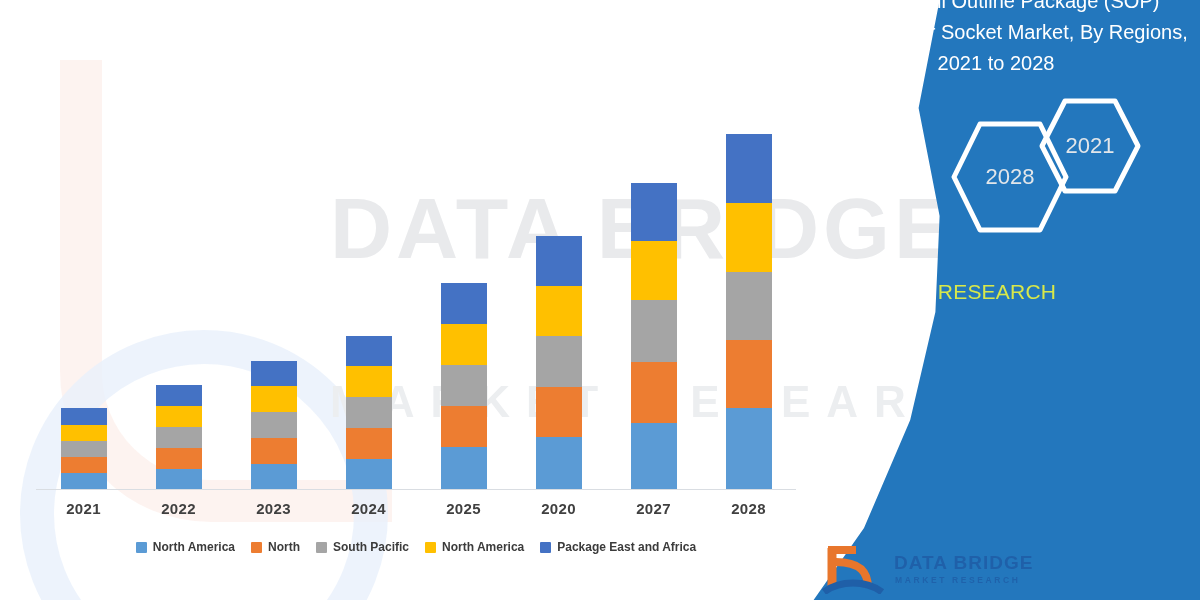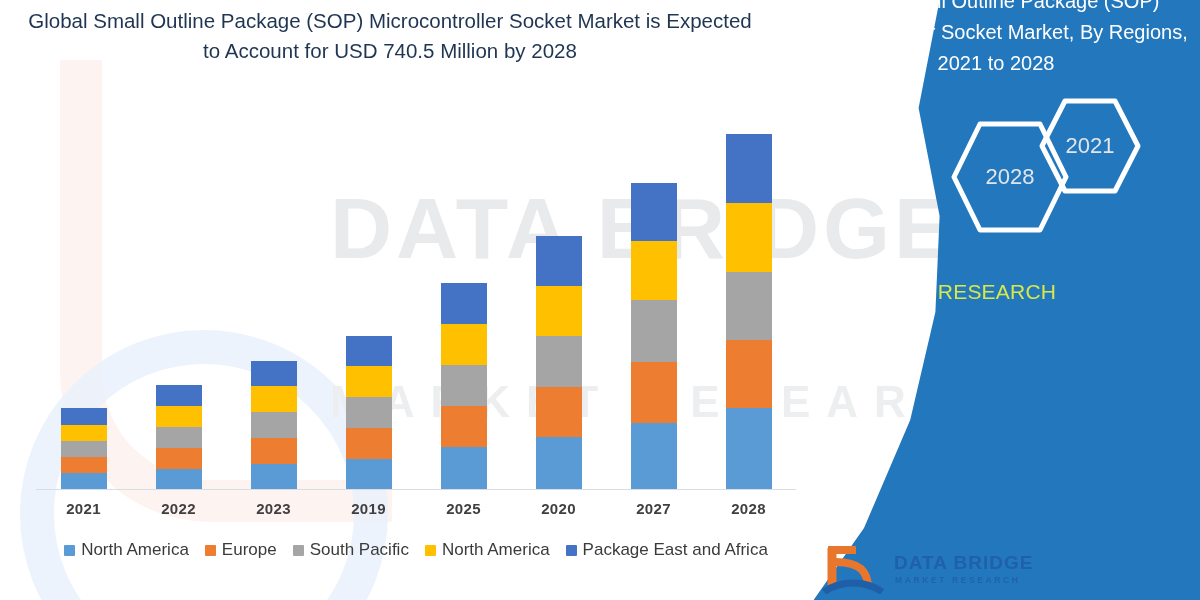--- a/index.html
+++ b/index.html
@@ -59,21 +59,21 @@
     flex:1 1 0;text-align:center;color:#404040;
     font-size:15px;font-weight:700;letter-spacing:.3px;
   }
 
   .legend{
     position:absolute;left:36px;top:540px;width:760px;
     display:flex;justify-content:center;align-items:center;gap:16px;
   }
   .leg-item{display:flex;align-items:center;gap:6px;}
   .leg-swatch{width:11px;height:11px;border-radius:1px;flex:none;}
-  .leg-label{font-size:17px;font-weight:400;color:#3b3b3b;white-space:nowrap;}
+  .leg-label{font-size:12px;font-weight:700;color:#3b3b3b;white-space:nowrap;}
 
   
   .blue-panel{
     position:absolute;right:0;top:0;width:420px;height:600px;z-index:3;
     background:#2377bd;
     clip-path:polygon(38% 0%, 100% 0%, 100% 100%, 8% 100%,
                       20% 88%, 31% 70%, 37% 52%, 38% 36%, 33% 18%);
   }
   .r-title{
     position:absolute;right:8px;top:-14px;width:392px;
@@ -109,21 +109,20 @@
 
 <div class="wm-wrap">
   <div class="wm-bridge"></div>
   <div class="wm-arc"></div>
   <div class="wm-text">DATA BRIDGE</div>
   <div class="wm-text2">MARKET RESEARCH</div>
 </div>
 
 <div class="chart-panel">
 
-  <div class="title">Global Small Outline Package (SOP) Microcontroller Socket Market is Expected to Account for USD 740.5 Million by 2028</div>
 
   <div class="axis-line"></div>
 
   <div class="bars" id="bars">
       <div class="bar-slot">
         <div class="bar">
           <div class="seg" style="height: 17px; background: rgb(68, 114, 196);"></div>
           <div class="seg" style="height: 16px; background: rgb(255, 192, 0);"></div>
           <div class="seg" style="height: 16px; background: rgb(165, 165, 165);"></div>
           <div class="seg" style="height: 16px; background: rgb(237, 125, 49);"></div>
@@ -192,35 +191,35 @@
           <div class="seg" style="height: 68px; background: rgb(237, 125, 49);"></div>
           <div class="seg" style="height: 81px; background: rgb(91, 155, 213);"></div>
         </div>
       </div>
     </div>
 
   <div class="xlabels" id="xlabels">
       <div class="xlab">2021</div>
       <div class="xlab">2022</div>
       <div class="xlab">2023</div>
-      <div class="xlab">2019</div>
+      <div class="xlab">2024</div>
       <div class="xlab">2025</div>
       <div class="xlab">2020</div>
       <div class="xlab">2027</div>
       <div class="xlab">2028</div>
     </div>
 
   <div class="legend" id="legend">
       <div class="leg-item">
         <span class="leg-swatch" style="background: rgb(91, 155, 213);"></span>
         <span class="leg-label">North America</span>
       </div>
       <div class="leg-item">
         <span class="leg-swatch" style="background: rgb(237, 125, 49);"></span>
-        <span class="leg-label">Europe</span>
+        <span class="leg-label">North</span>
       </div>
       <div class="leg-item">
         <span class="leg-swatch" style="background: rgb(165, 165, 165);"></span>
         <span class="leg-label">South Pacific</span>
       </div>
       <div class="leg-item">
         <span class="leg-swatch" style="background: rgb(255, 192, 0);"></span>
         <span class="leg-label">North America</span>
       </div>
       <div class="leg-item">

